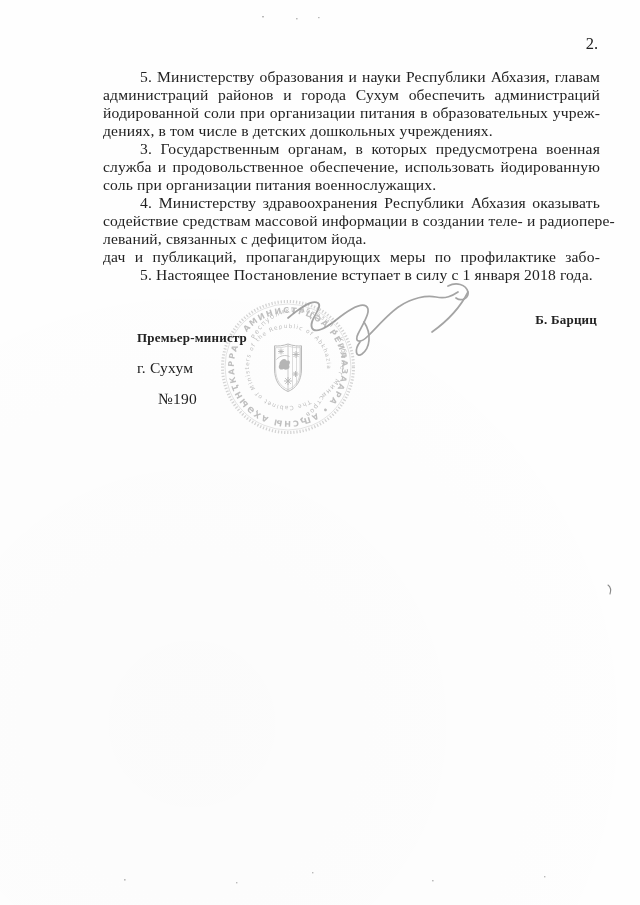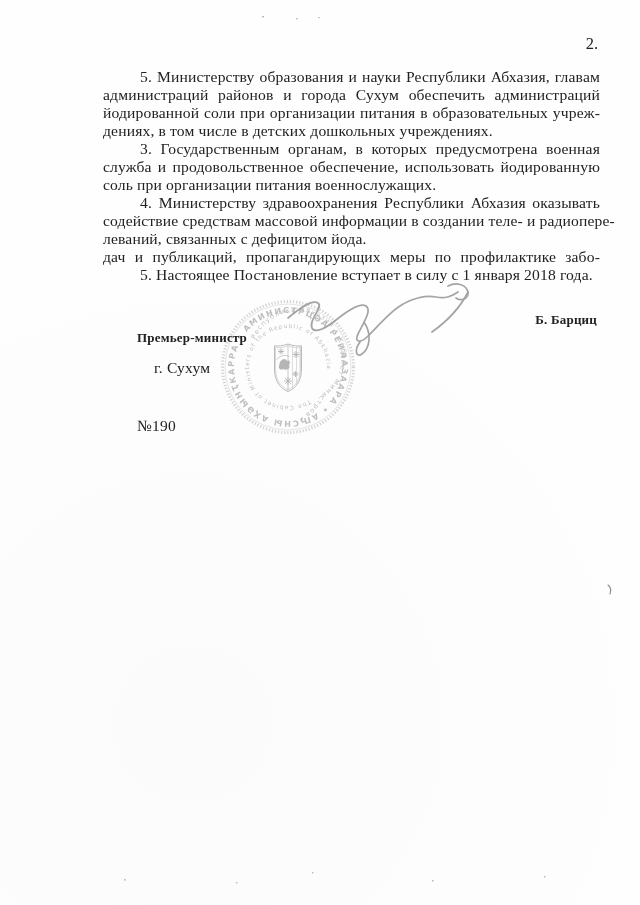--- a/index.html
+++ b/index.html
@@ -58,23 +58,23 @@
   .sig-title { left: 137px; top: 330px; }
   .sig-name  { right: 43px; top: 312px; }
   .sig-meta {
     position: absolute;
     left: 137px;
     font-size: 15.5px;
     color: var(--ink);
     letter-spacing: 0.2px;
     z-index: 4;
   }
-  .sig-city   { top: 359px; margin-left: 17px; }
+  .sig-city   { top: 359px; }
   .sig-date   { top: 384px; }
-  .sig-number { top: 417px; }
+  .sig-number { top: 390px; margin-left: 21px; }
   .stamp-svg {
     position: absolute;
     left: 206px;
     top: 285px;
     z-index: 2;
     opacity: 0.85;
   }
   .stamp-ring-text {
     fill: var(--stamp);
     font-family: "DejaVu Sans", sans-serif;

